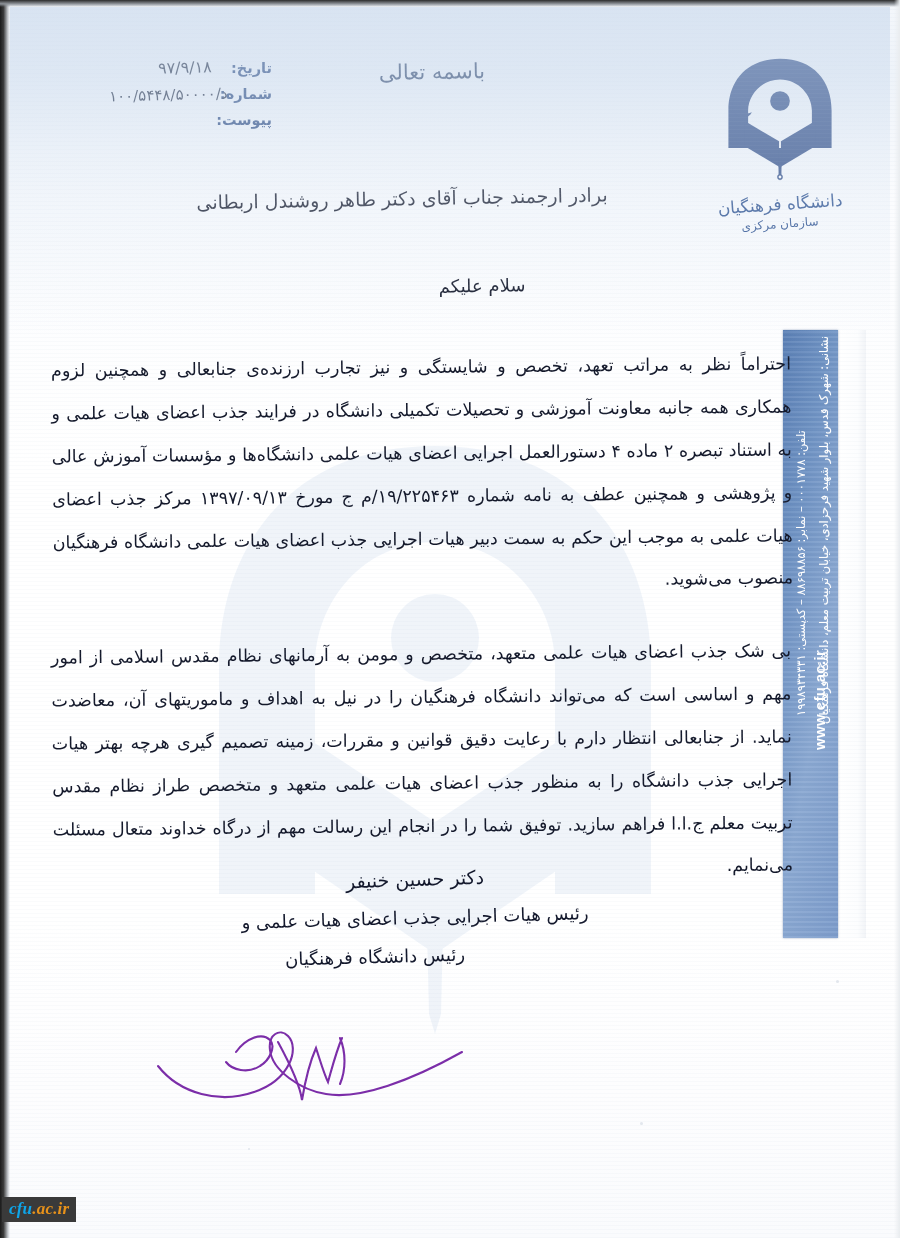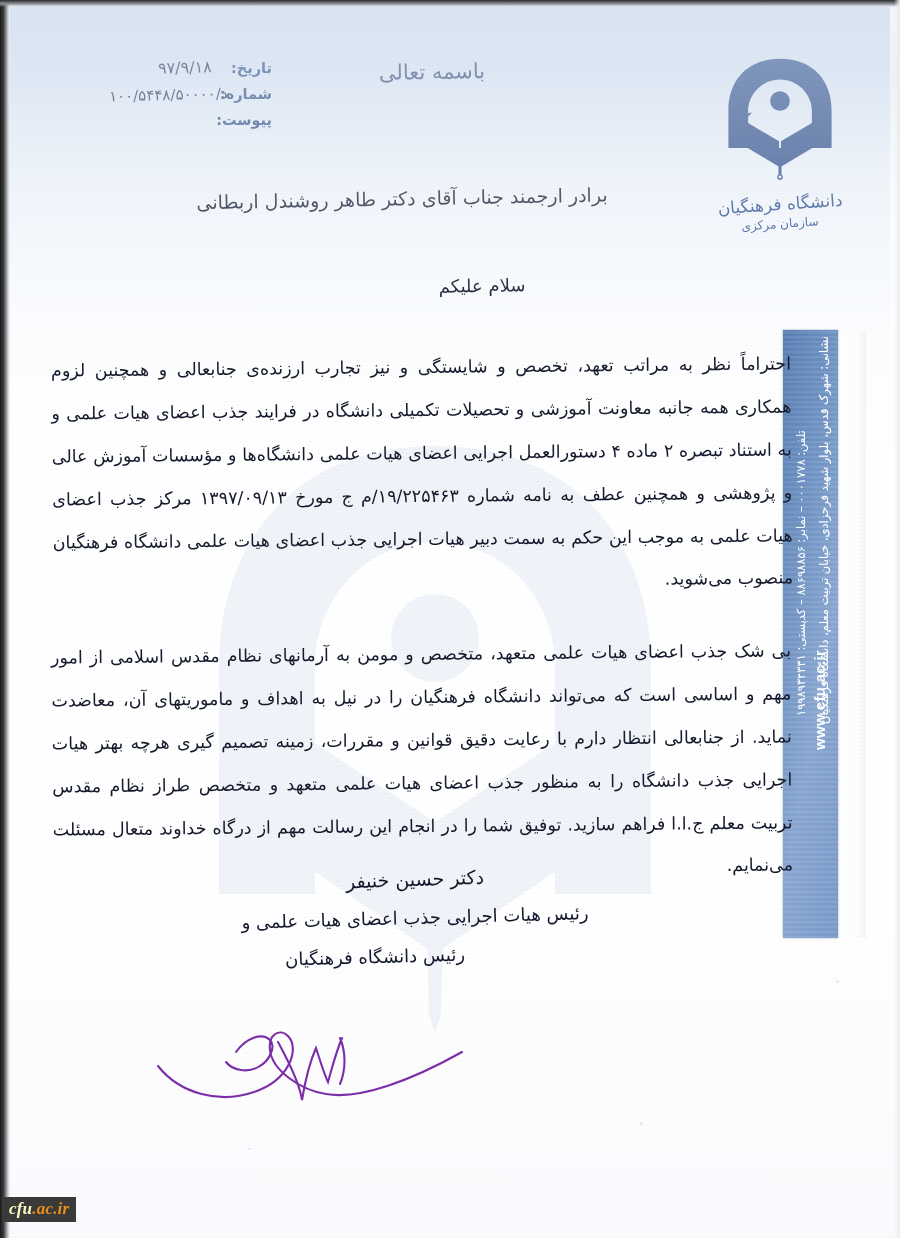--- a/index.html
+++ b/index.html
@@ -174,21 +174,21 @@
   
   #wm-tag{
     position:absolute;left:2px;bottom:16px;
     background:#3a3a3a;
     padding:2px 7px 3px 7px;
     font-family:"Liberation Serif","DejaVu Serif",serif;
     font-style:italic;font-weight:bold;font-size:17px;
     direction:ltr;
     letter-spacing:.2px;
   }
-  #wm-a{color:#fef9c3;}
+  #wm-a{color:#0ea5e9;}
   #wm-b{color:#e8921a;}
 
   
   .speck{position:absolute;background:#c9d2de;border-radius:50%;opacity:.5;}
 </style>
 </head>
 <body>
 
 <div id="scan">
 

